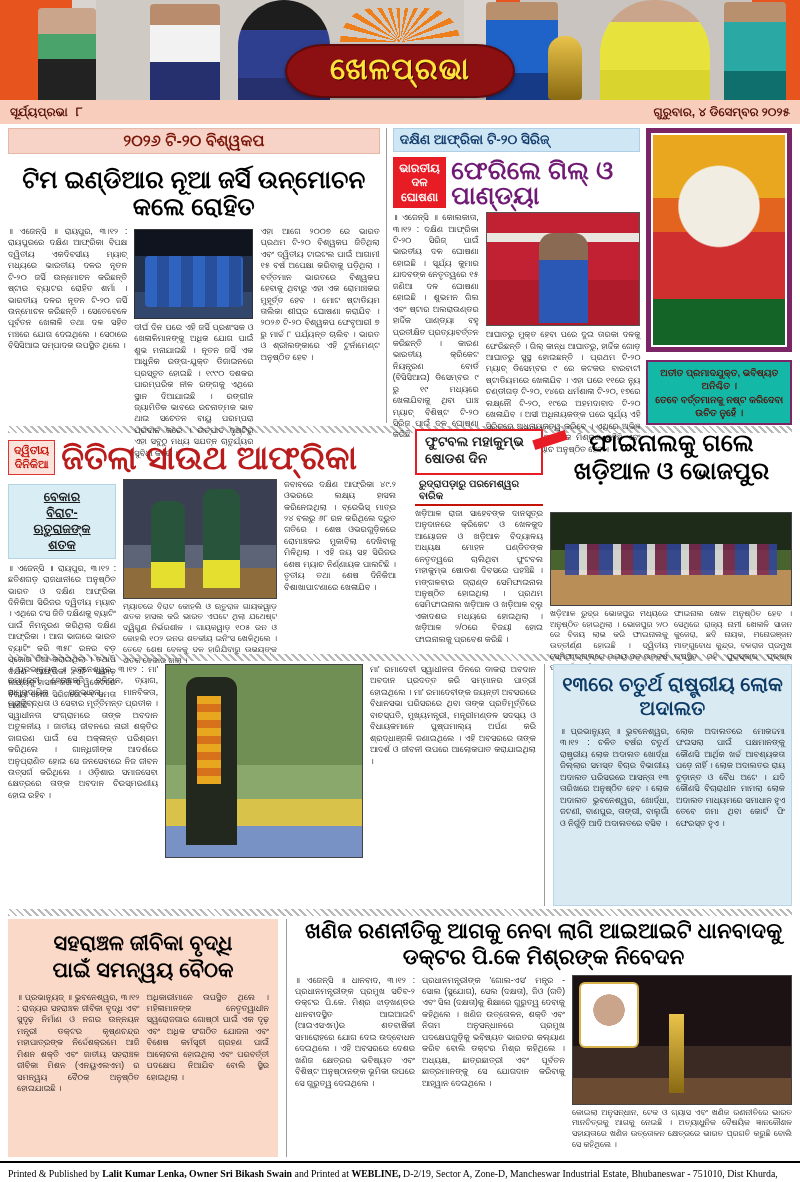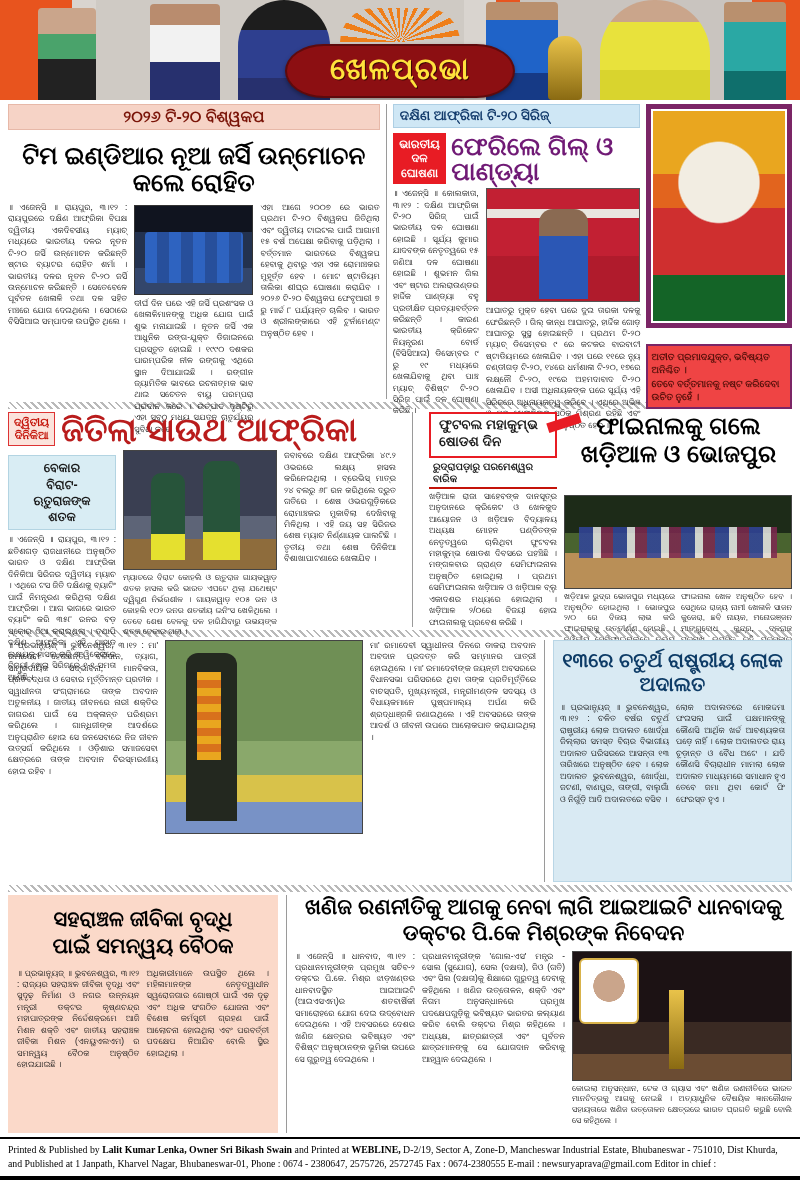--- a/index.html
+++ b/index.html
@@ -49,29 +49,29 @@
   .a2 .hrow{display:flex;align-items:stretch;gap:5px;margin:5px 0 4px;}
   .a2 .redbox{background:#e81c24;color:#fff;font-weight:bold;font-size:11.5px;line-height:1.25;text-align:center;padding:4px 6px;display:flex;flex-direction:column;justify-content:center;}
   .a2 h1{margin:0;font-size:25px;color:#701a75;line-height:1.0;align-self:center;}
   .gill-photo{height:112px;background:linear-gradient(180deg,#c22033 0 18%,#e9e6e0 18% 26%,#c22033 26% 60%,#b01b2c 60% 100%);border:1px solid #555;}
   .gill-photo:before{content:"";position:absolute;left:34%;top:18%;width:32%;height:80%;background:linear-gradient(180deg,#8a6a52 0 30%,#2b57b5 30% 100%);border-radius:14px 14px 0 0;}
   .a3box{width:148px;display:flex;flex-direction:column;}
   .sai-frame{border:5px solid #7b2566;background:#fff;padding:2px;}
   .sai-photo{height:210px;background:
      radial-gradient(circle at 50% 34%, #f2ede2 0 26%, transparent 27%),
      linear-gradient(180deg,#e9a61f 0 30%,#e2641e 30% 46%,#cf2f2f 46% 78%,#146427 78% 100%);}
-  .sai-cap{border:2px solid #7b2566;margin-top:16px;padding:4px 3px;font-size:9.5px;font-weight:bold;text-align:left;color:#58110b;line-height:1.4;background:#ef4444;}
-
-  
-  .row2{display:flex;gap:16px;height:215px;}
+  .sai-cap{border:2px solid #7b2566;margin-top:8px;padding:4px 3px;font-size:9.5px;font-weight:bold;text-align:center;color:#58110b;line-height:1.4;background:#14b8a6;}
+
+  
+  .row2{display:flex;gap:9px;height:215px;align-items:center;}
   .b1{width:388px;}
   .b1 .hrow{display:flex;align-items:center;gap:6px;}
   .b1 .lbl{background:#fbe3dc;border:1px solid #d33;color:#c41309;font-weight:bold;font-size:11px;text-align:center;line-height:1.2;padding:3px 5px;}
   .b1 h1{margin:0;font-size:33px;color:#b91c1c;line-height:1;}
-  .b1 .sub{background:#d9edf4;border:1px solid #b3d4e2;text-align:center;font-weight:bold;font-size:12.5px;padding:4px 18px;line-height:1.3;margin:5px 0 4px;}
+  .b1 .sub{background:#d9edf4;border:1px solid #b3d4e2;text-align:center;font-weight:bold;font-size:12.5px;padding:4px 18px;line-height:1.3;margin:5px 0 4px;text-decoration:underline;}
   .sa-photo{height:118px;background:linear-gradient(180deg,#3a3f52 0 55%,#5d6477 55% 75%,#8e6c3c 75% 100%);border:1px solid #444;}
   .sa-photo:before{content:"";position:absolute;left:18%;top:18%;width:22%;height:74%;background:linear-gradient(180deg,#27543a 0 70%,#e5e02f 70% 100%);border-radius:10px 10px 0 0;}
   .sa-photo:after{content:"";position:absolute;left:52%;top:8%;width:24%;height:84%;background:linear-gradient(180deg,#27543a 0 72%,#e5e02f 72% 100%);border-radius:10px 10px 0 0;}
   .b2{flex:1;}
   .b2 .hrow{display:flex;gap:8px;align-items:flex-start;}
   .b2 .lblbox{position:relative;border:2px solid #e81c24;padding:3px 8px 5px;font-weight:bold;font-size:13.5px;line-height:1.25;background:#fff;}
   .b2 .lblbox:after{content:"";position:absolute;right:-26px;top:4px;width:34px;height:10px;background:#e81c24;transform:rotate(-18deg);}
   .b2 .byline{font-size:10px;font-weight:bold;border-bottom:2px solid #c41309;display:inline-block;padding:3px 4px 2px;}
   .b2 h1{margin:0;font-size:24px;line-height:1.15;color:#000;flex:1;text-align:center;}
   .fb-photo{height:92px;background:linear-gradient(180deg,#1d2b18 0 40%,#49632f 40% 62%,#b98f57 62% 100%);border:1px solid #444;margin:4px 0 3px;}
@@ -114,20 +114,27 @@
     <div class="ath kohli"></div>
     <div class="ath trophy"></div>
     <div class="ath sindhu"></div>
     <div class="ath hockeym"></div>
     <div class="nameplate-wrap">
       <div class="sunburst"></div>
       <div class="nameplate"><span>ଖେଳପ୍ରଭା</span></div>
     </div>
   </div>
 
+  <div class="datebar">
+    <div style="display:flex;align-items:center;">
+      <span>ସୂର୍ଯ୍ୟପ୍ରଭା</span>
+      <span class="pageno">୮</span>
+    </div>
+    <span>ଗୁରୁବାର, ୪ ଡିସେମ୍ବର ୨୦୨୫</span>
+  </div>
 
   <div class="content">
 
     <div class="row1">
       <div class="a1">
         <div class="kicker">୨୦୨୬ ଟି-୨୦ ବିଶ୍ୱକପ</div>
         <h1>ଟିମ ଇଣ୍ଡିଆର ନୂଆ ଜର୍ସି ଉନ୍ମୋଚନ କଲେ ରୋହିତ</h1>
         <div class="cols" style="height:228px;">
           <div class="col body-txt">॥ ଏଜେନ୍ସି ॥ ରାୟପୁର, ୩।୧୨ : ରାୟପୁରରେ ଦକ୍ଷିଣ ଆଫ୍ରିକା ବିପକ୍ଷ ଦ୍ୱିତୀୟ ଏକଦିବସୀୟ ମ୍ୟାଚ୍ ମଧ୍ୟରେ ଭାରତୀୟ ଦଳର ନୂତନ ଟି-୨୦ ଜର୍ସି ଉନ୍ମୋଚନ କରିଛନ୍ତି ଷ୍ଟାର ବ୍ୟାଟର ରୋହିତ ଶର୍ମା । ଭାରତୀୟ ଦଳର ନୂତନ ଟି-୨୦ ଜର୍ସି ଉନ୍ମୋଚନ କରିଛନ୍ତି । ସେତେବେଳେ ପୂର୍ବତନ ଖେଳାଳି ତଥା ଦଳ ସହିତ ମଞ୍ଚରେ ଯୋଗ ଦେଇଥିଲେ । ସେଠାରେ ବିସିସିଆଇ ସମ୍ପାଦକ ଉପସ୍ଥିତ ଥିଲେ ।</div>
           <div class="col">

